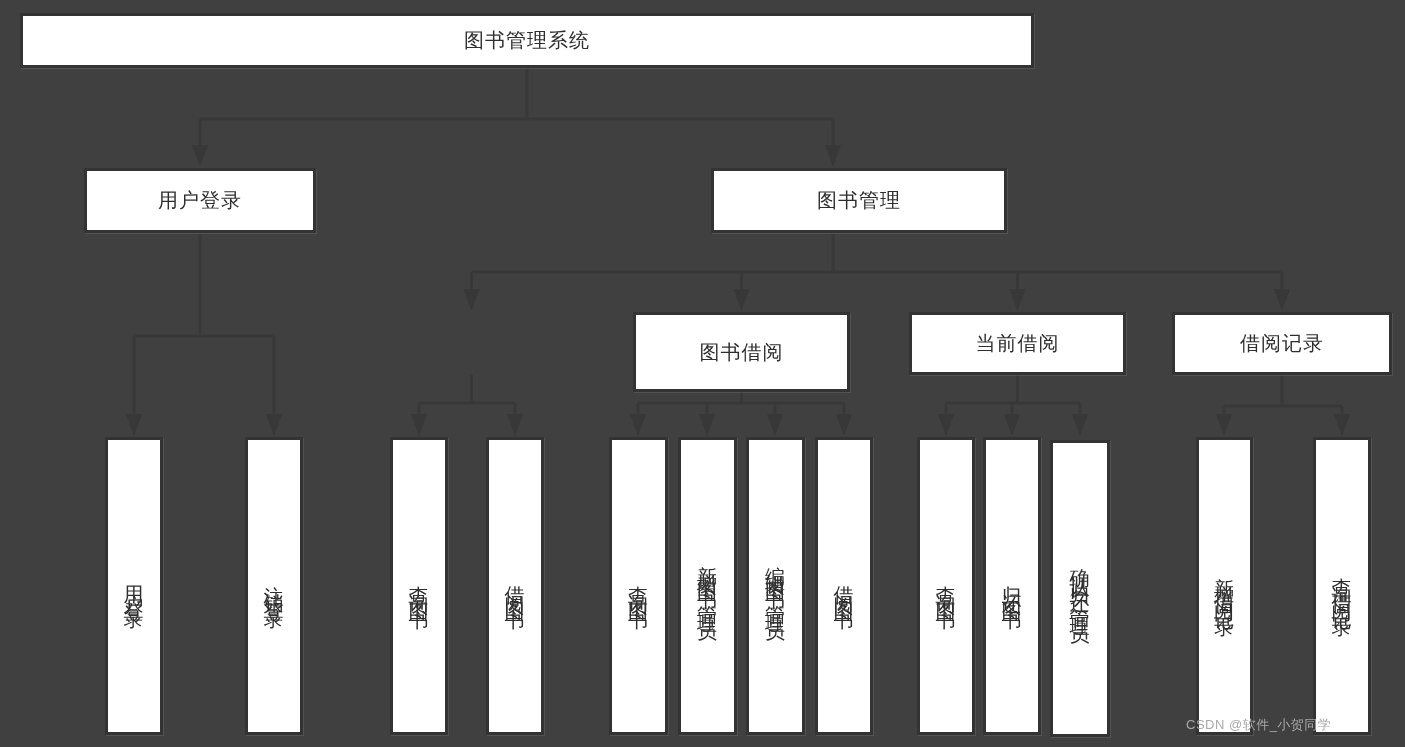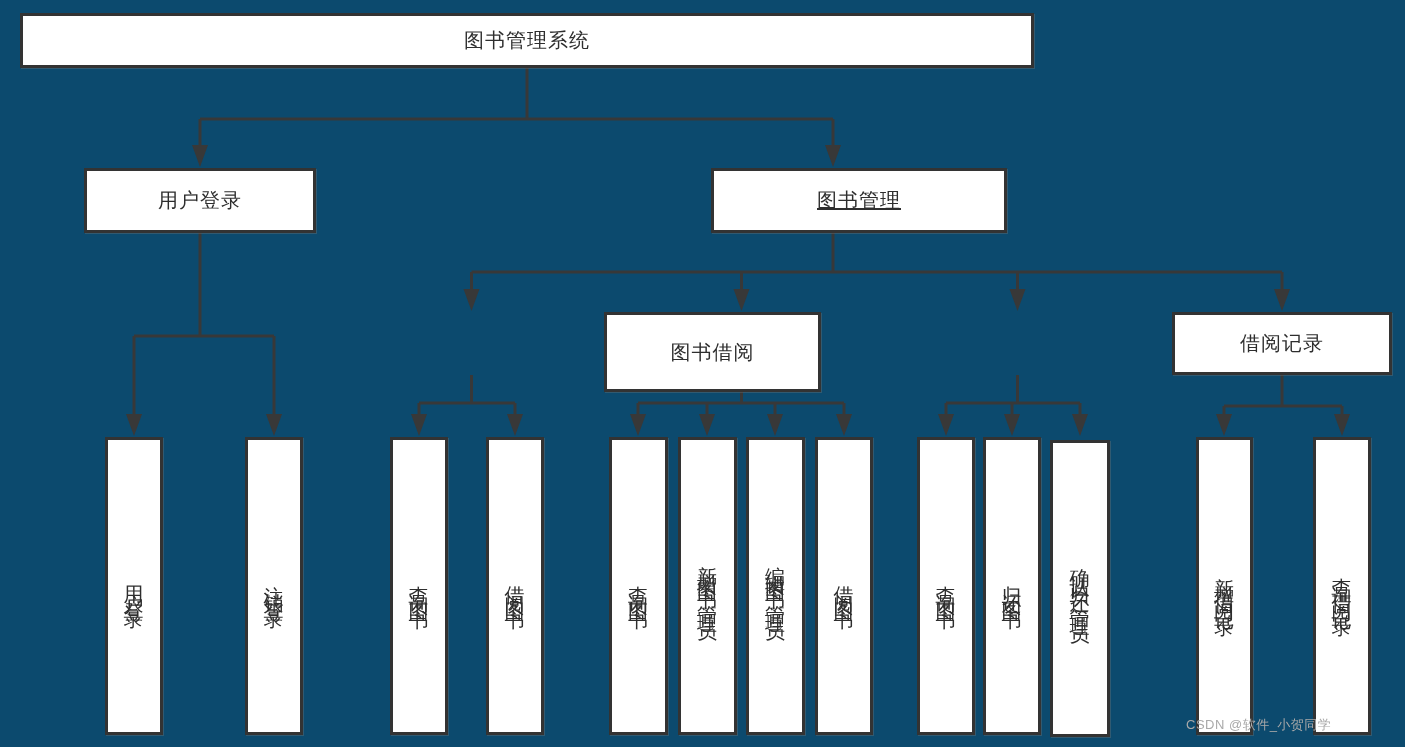--- a/index.html
+++ b/index.html
@@ -5,21 +5,21 @@
   html, body {
     margin: 0;
     padding: 0;
     background: #ffffff;
     font-family: "Liberation Sans", "DejaVu Sans", sans-serif;
   }
   #canvas {
     position: relative;
     width: 1405px;
     height: 747px;
-    background: #0c4a6e;
+    background: #404040;
     overflow: hidden;
   }
   #connectors {
     position: absolute;
     left: 0; top: 0;
     width: 1405px;
     height: 747px;
   }
   .node {
     position: absolute;
@@ -93,26 +93,29 @@
              M1334 414 L1350 414 L1342 436 Z"></path>
   </svg>
 
   <div class="node" style="left:20px; top:13px; width:1014px; height:55px;">
     <span>图书管理系统</span>
   </div>
 
   <div class="node" style="left:84px; top:168px; width:232px; height:65px;">
     <span>用户登录</span>
   </div>
-  <div class="node" style="left:711px; top:168px; width:296px; height:65px;text-decoration:underline;">
+  <div class="node" style="left:711px; top:168px; width:296px; height:65px;">
     <span>图书管理</span>
   </div>
 
-  <div class="node" style="left:604px; top:312px; width:217px; height:80px;">
+  <div class="node" style="left:633px; top:312px; width:217px; height:80px;">
     <span>图书借阅</span>
+  </div>
+  <div class="node" style="left:909px; top:312px; width:217px; height:63px;">
+    <span>当前借阅</span>
   </div>
   <div class="node" style="left:1172px; top:312px; width:220px; height:63px;">
     <span>借阅记录</span>
   </div>
 
   <div class="node vnode" style="left:105px; top:437px; width:58px; height:298px;">
     <span>用户登录</span>
   </div>
   <div class="node vnode" style="left:245px; top:437px; width:58px; height:298px;">
     <span>注销登录</span>

